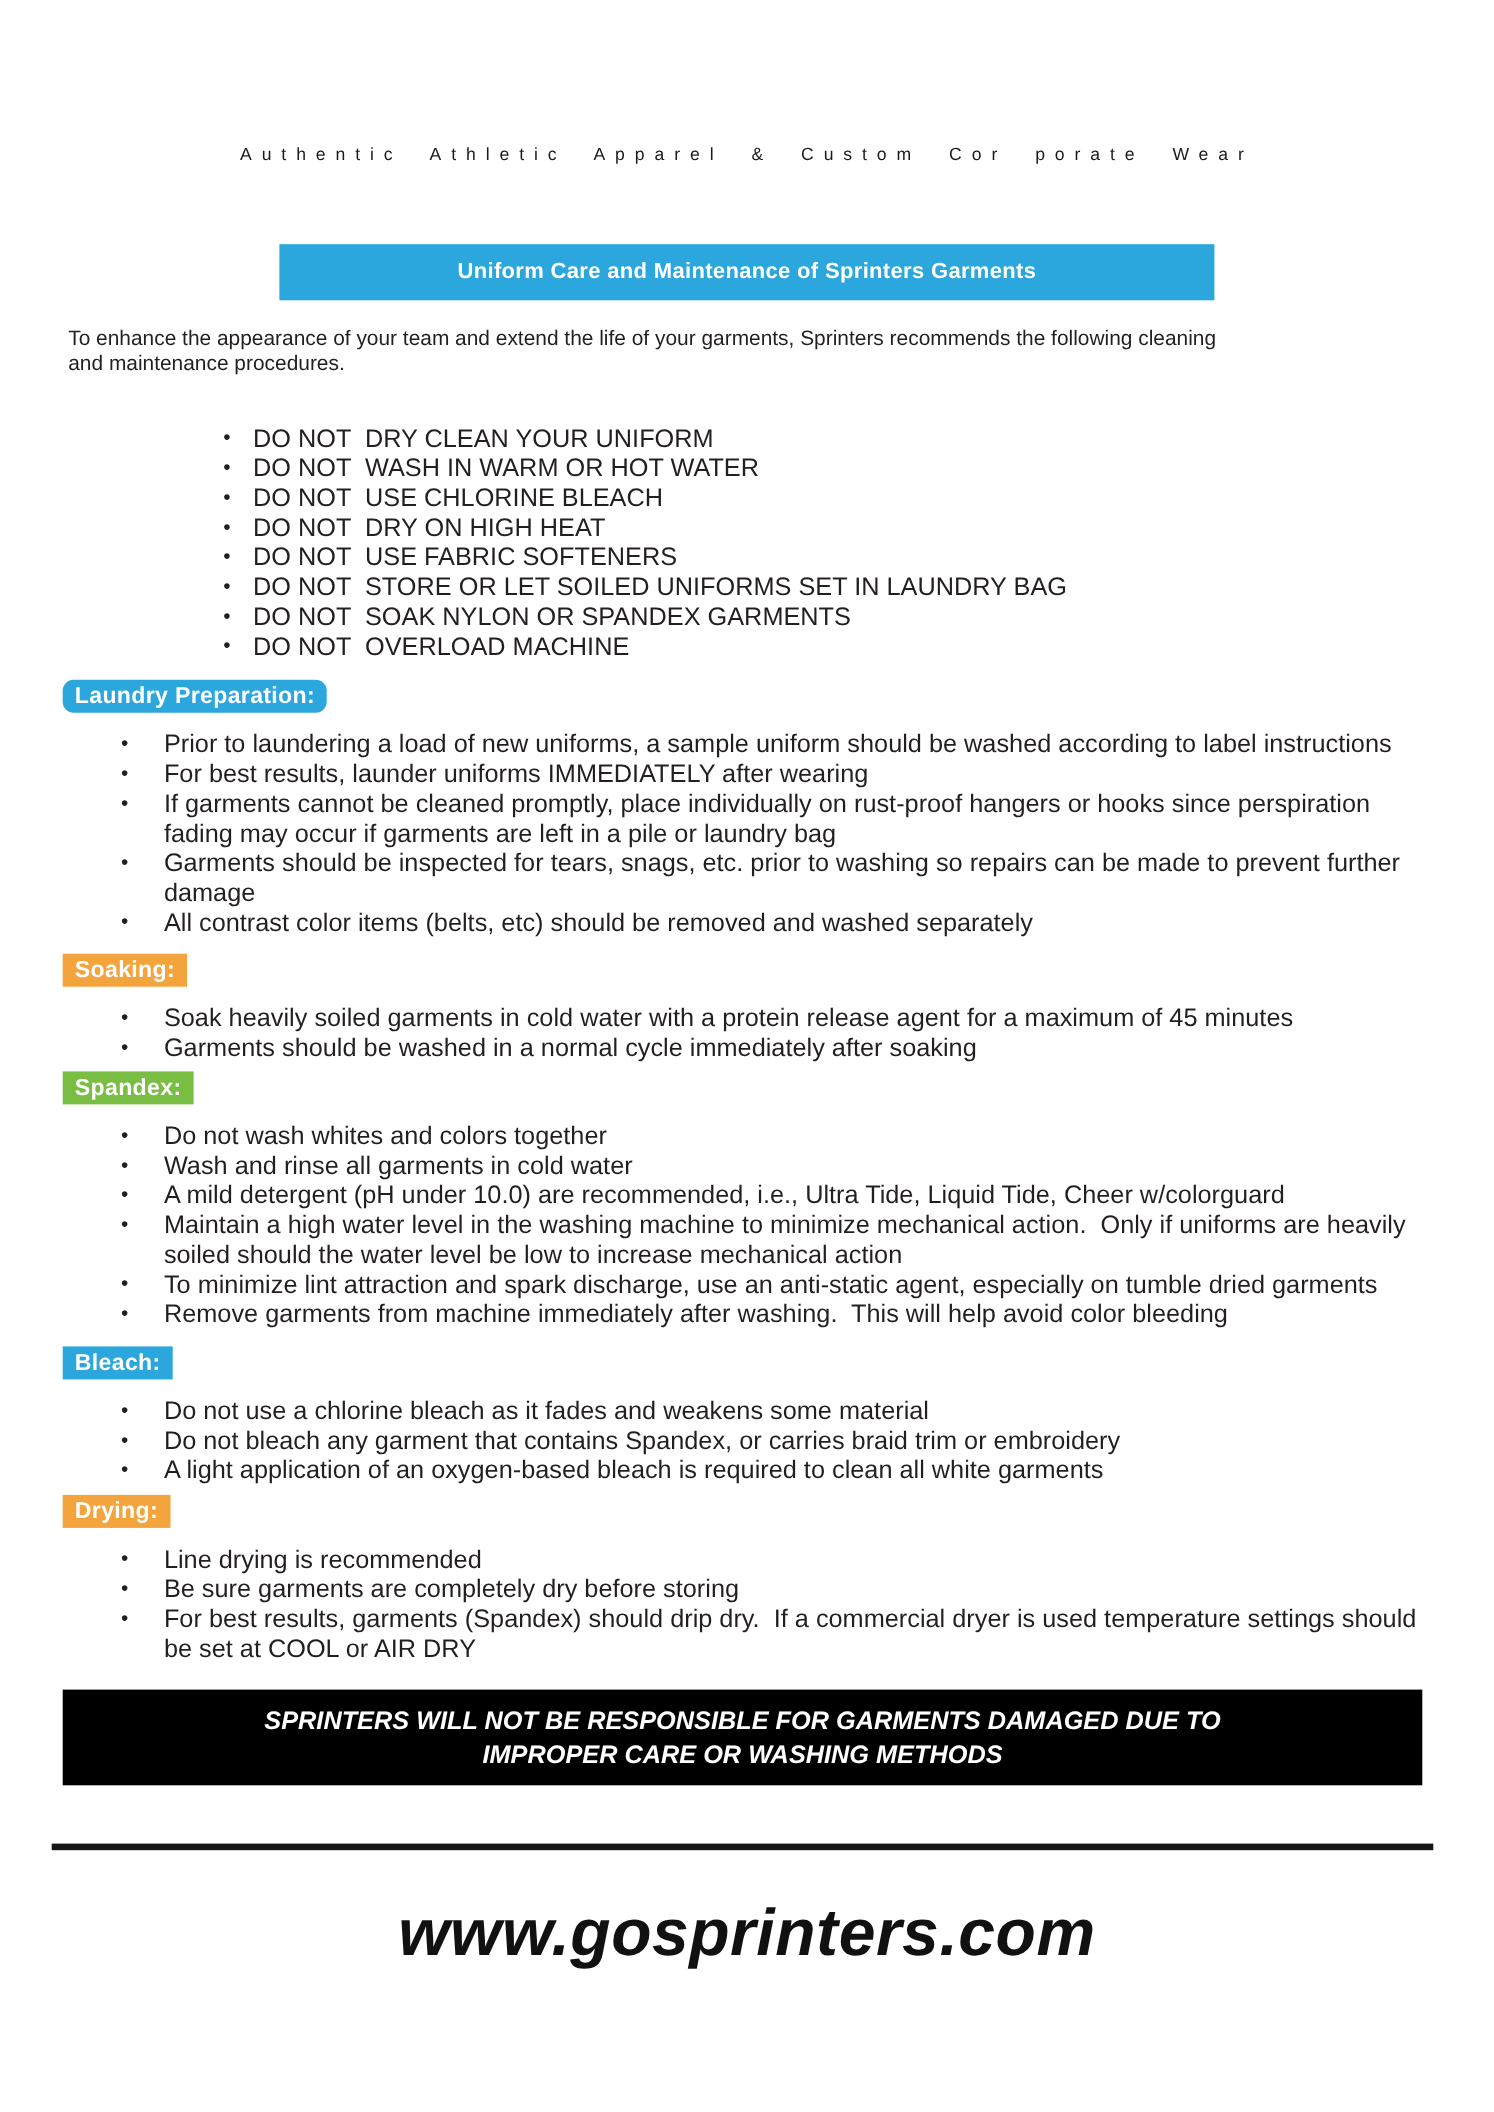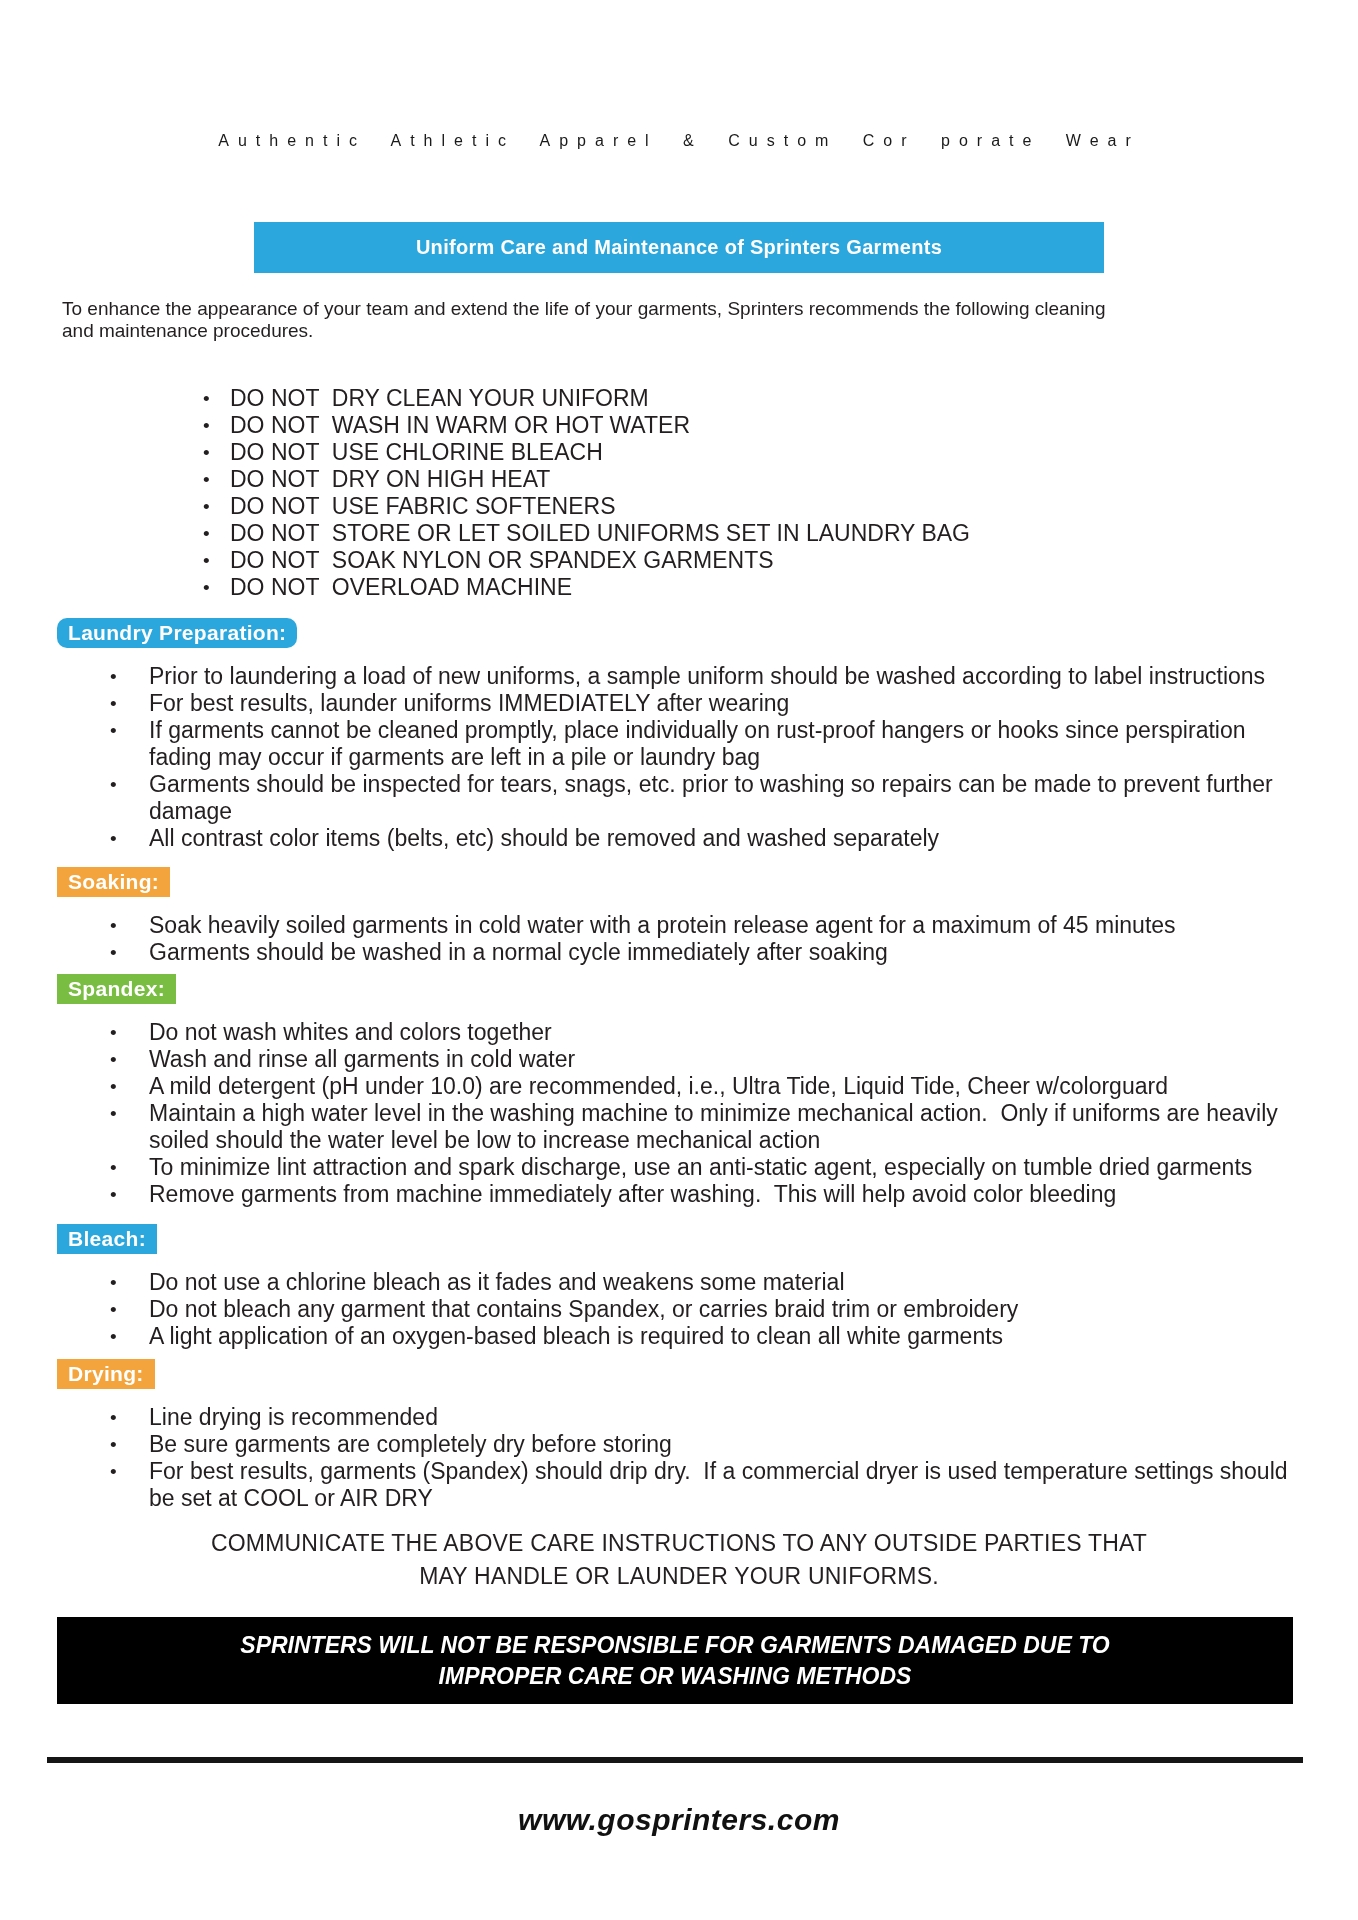--- a/index.html
+++ b/index.html
@@ -112,21 +112,21 @@
   }
   .rule{
     margin:53px 0 0 47px;
     width:1256px;
     height:6px;
     background:#151515;
   }
   .website{
     margin-top:40px;
     text-align:center;
-    font-size:30px;
+    font-size:60px;
     font-weight:bold;
     font-style:italic;
     color:#111111;
     letter-spacing:.5px;
   }
 </style>
 </head>
 <body>
 
 <div class="page">
@@ -195,24 +195,20 @@
 
   <section>
     <div class="sec-label mt-drying" style="background-color: rgb(244, 164, 60);">Drying:</div>
     <ul class="bullets sec">
       <li>Line drying is recommended</li>
       <li>Be sure garments are completely dry before storing</li>
       <li>For best results, garments (Spandex) should drip dry.  If a commercial dryer is used temperature settings should be set at COOL or AIR DRY</li>
     </ul>
   </section>
 
-  <div class="communicate">
-    <div>COMMUNICATE THE ABOVE CARE INSTRUCTIONS TO ANY OUTSIDE PARTIES THAT</div>
-    <div>MAY HANDLE OR LAUNDER YOUR UNIFORMS.</div>
-  </div>
 
   <div class="disclaimer" style="background-color: #000000;">
     <div>SPRINTERS WILL NOT BE RESPONSIBLE FOR GARMENTS DAMAGED DUE TO</div>
     <div>IMPROPER CARE OR WASHING METHODS</div>
   </div>
 
   <div class="rule"></div>
 
   <div class="website">www.gosprinters.com</div>
 

